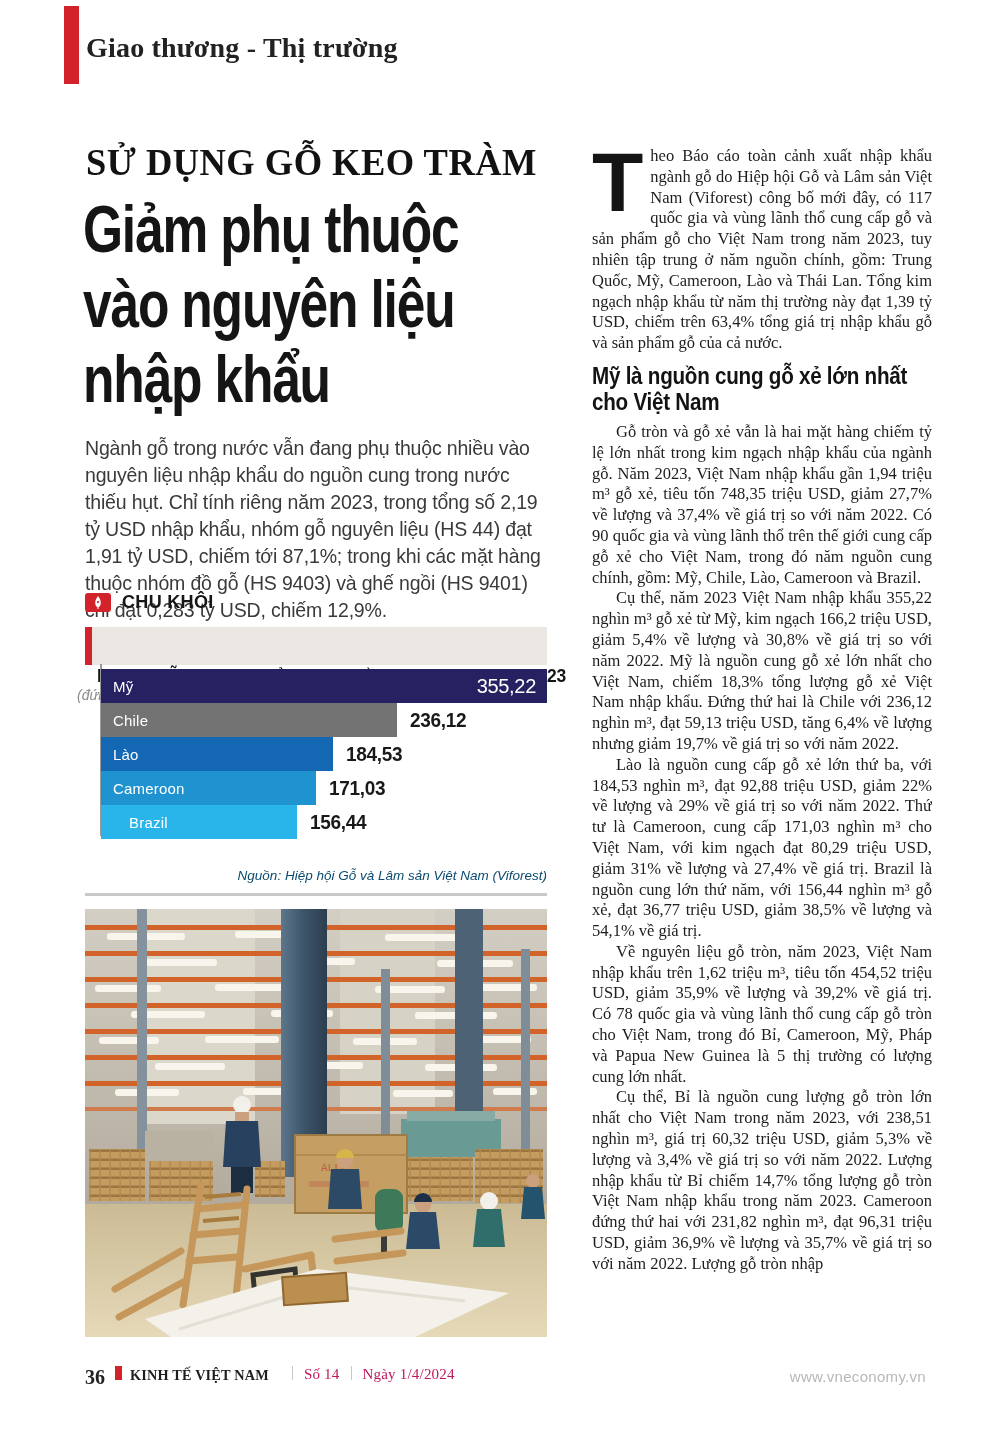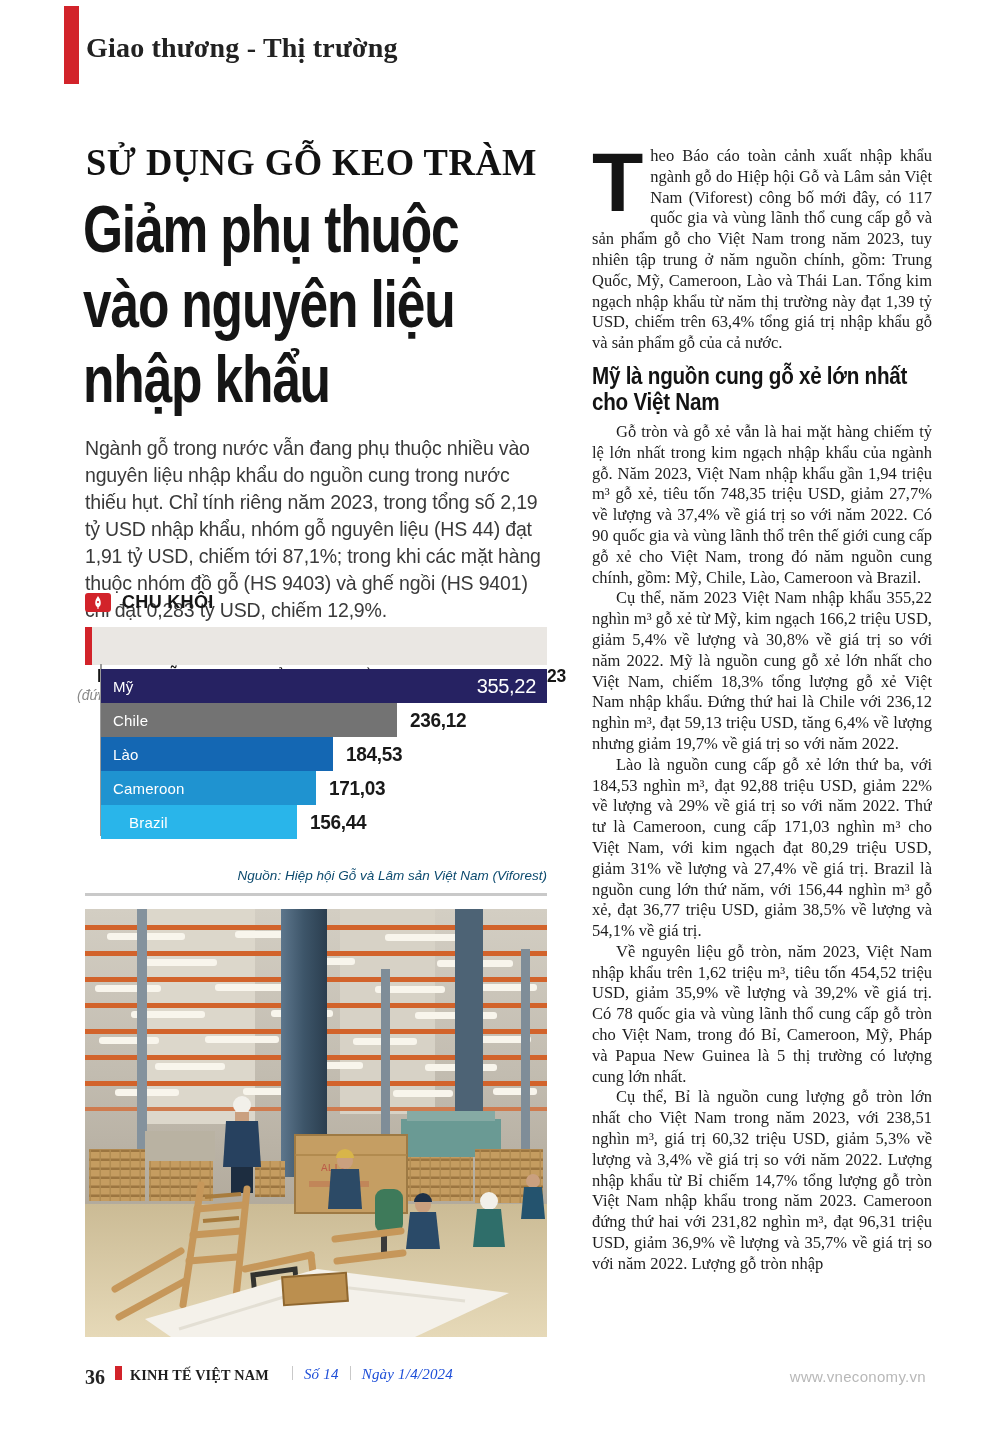--- a/index.html
+++ b/index.html
@@ -92,21 +92,21 @@
   
   .footer-left {
     position:absolute; left:85px; top:1366px; height:20px;
     display:flex; 
     font-family:"Liberation Serif","DejaVu Serif",serif;
   }
   .page-number { font-weight:bold; font-size:20px; color:#222; }
   .footer-redbar { width:7px; height:14px; background:#d2232a; margin:0 8px 0 10px; }
   .magazine-name { font-weight:bold; font-size:15.5px; color:#1e1e1e; letter-spacing:.2px; transform:scaleX(.92); transform-origin:left center; }
   .footer-sep { width:1px; height:14px; background:#c9c9c9; margin:0 11px; }
-  .footer-issue, .footer-date { font-size:15px; color:#1d4ed8; letter-spacing:.2px;font-style:italic; }
+  .footer-issue, .footer-date { font-size:15px; color:#be185d; letter-spacing:.2px; }
   .footer-site {
     position:absolute; right:74px; top:1368px;
     font-size:15px; color:#b8b8b8; letter-spacing:.3px;
   }
 </style>
 </head>
 <body>
 
 <div class="page">
 

